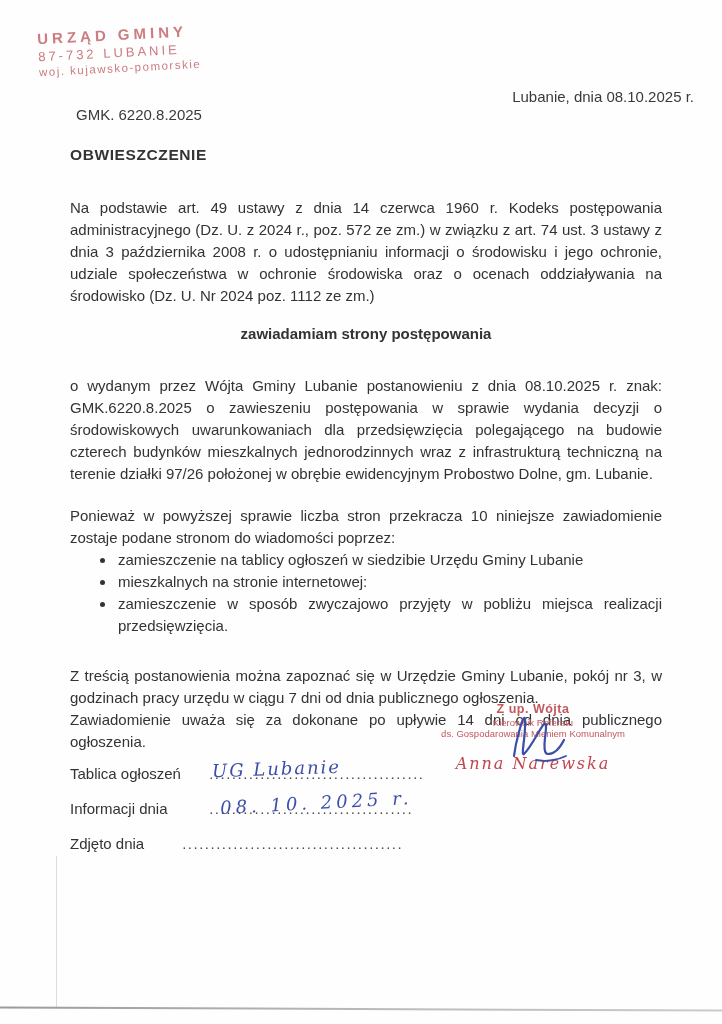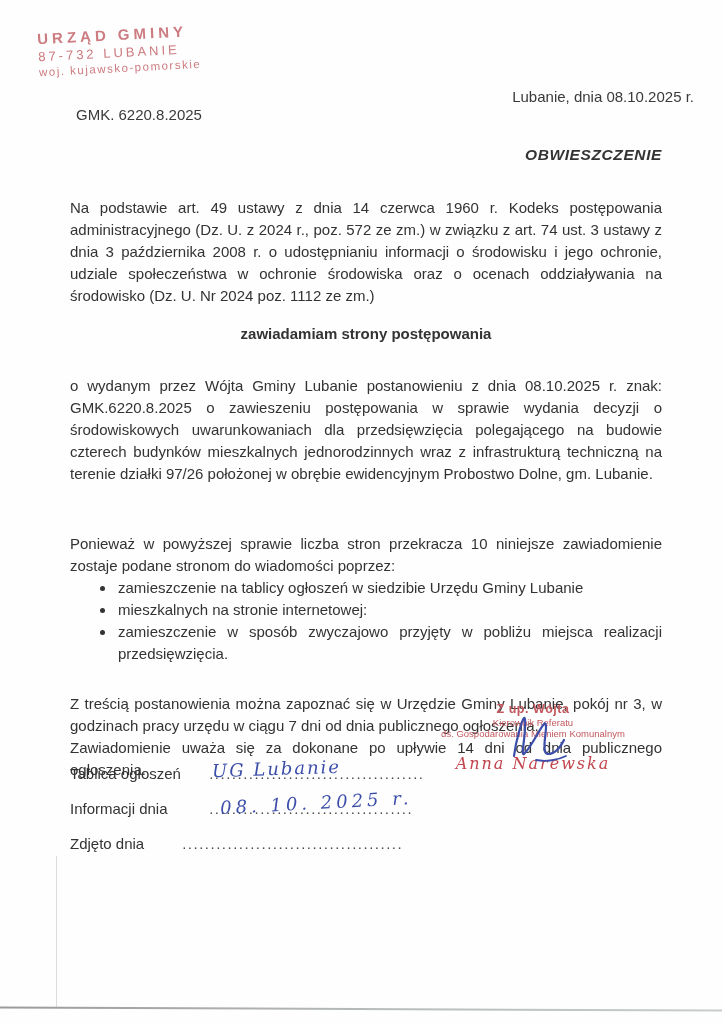--- a/index.html
+++ b/index.html
@@ -22,26 +22,26 @@
     user-select:none;
   }
   .stamp-top .s1{font-size:15px;font-weight:bold;letter-spacing:4px;}
   .stamp-top .s2{font-size:13px;letter-spacing:3px;}
   .stamp-top .s3{font-size:11.5px;letter-spacing:1.5px;}
   
   .date-line{position:absolute;top:88px;right:28px;font-size:15px;color:#3a3a3a;}
   .reference{position:absolute;top:106px;left:76px;font-size:15px;color:#3a3a3a;}
   
   .content{position:absolute;left:70px;right:60px;top:144px;font-size:15px;line-height:22px;color:#333;}
-  .doc-title{text-align:right;font-weight:bold;font-size:15.5px;letter-spacing:.6px;margin:0 0 0 0;font-style:italic;}
+  .doc-title{text-align:left;font-weight:bold;font-size:15.5px;letter-spacing:.6px;margin:0 0 0 0;}
   .para{text-align:justify;margin:0;}
   .p1{margin-top:31px;}
   .subheading{text-align:center;font-weight:bold;margin:16px 0 0 0;font-size:15px;}
   .p2{margin-top:30px;}
-  .p3{margin-top:48px;}
+  .p3{margin-top:20px;}
   ul.notice-list{margin:0;padding:0 0 0 46px;list-style:disc;}
   ul.notice-list li{text-align:justify;padding-left:2px;}
   .sub-item{text-align:justify;padding-left:14px;text-indent:-9px;}
   .p4{margin-top:28px;}
   .p5{margin-top:0;}
   
   .sig-block{
     position:absolute;top:702px;left:408px;width:250px;
     text-align:center;color:#c2595f;line-height:1.2;
   }

